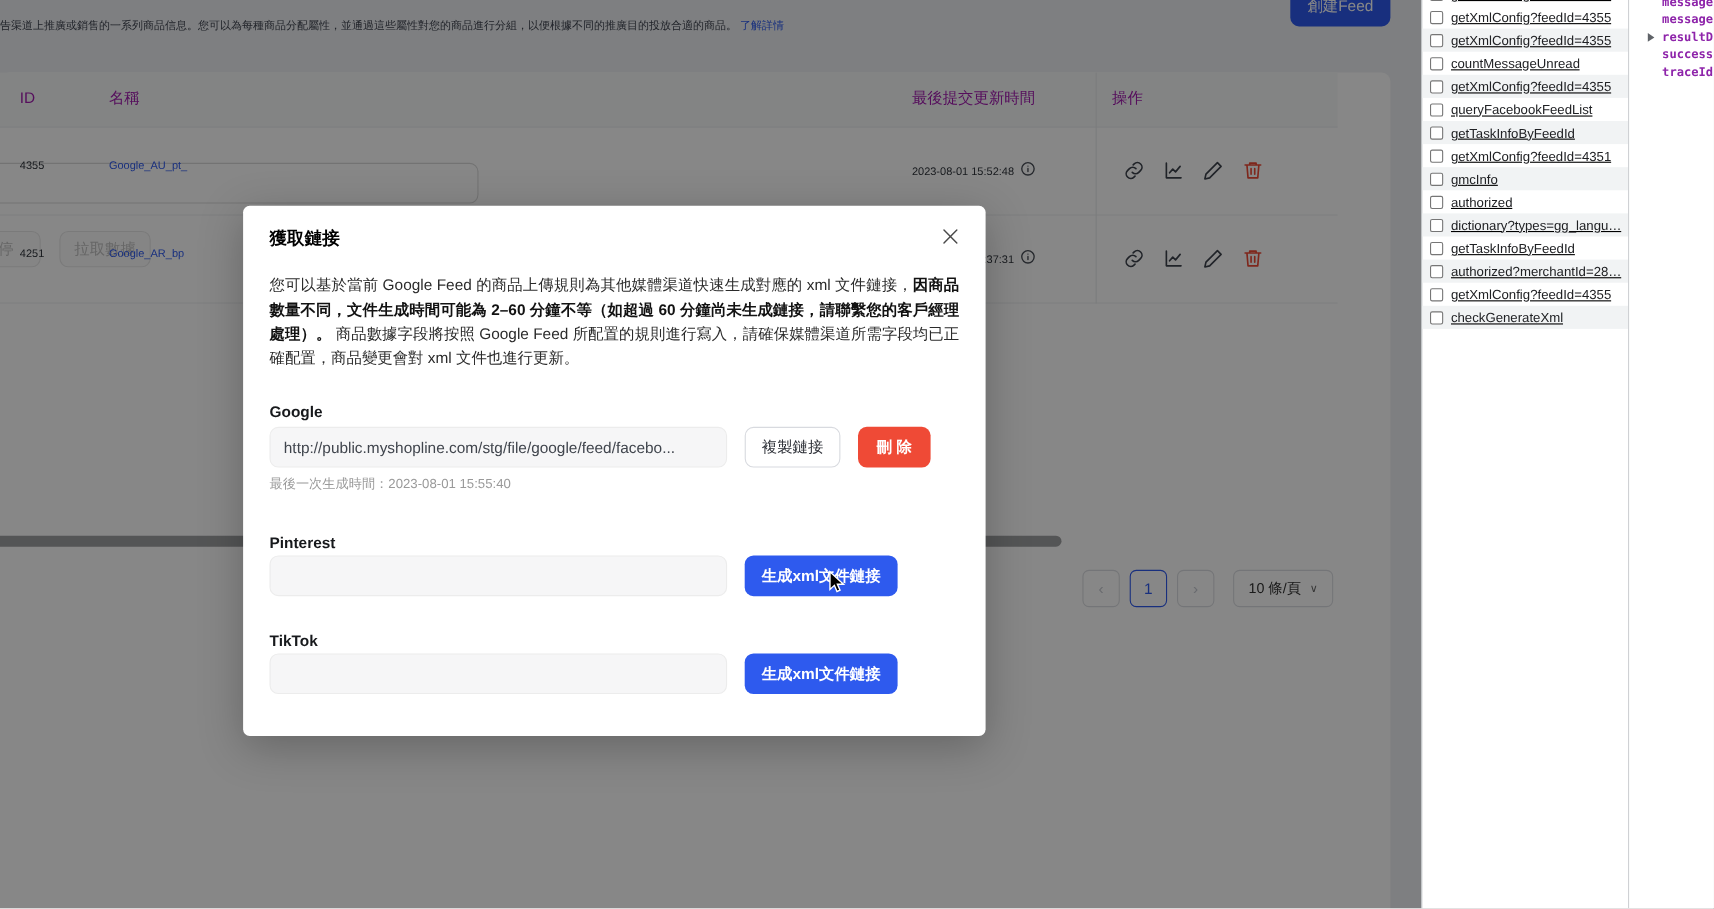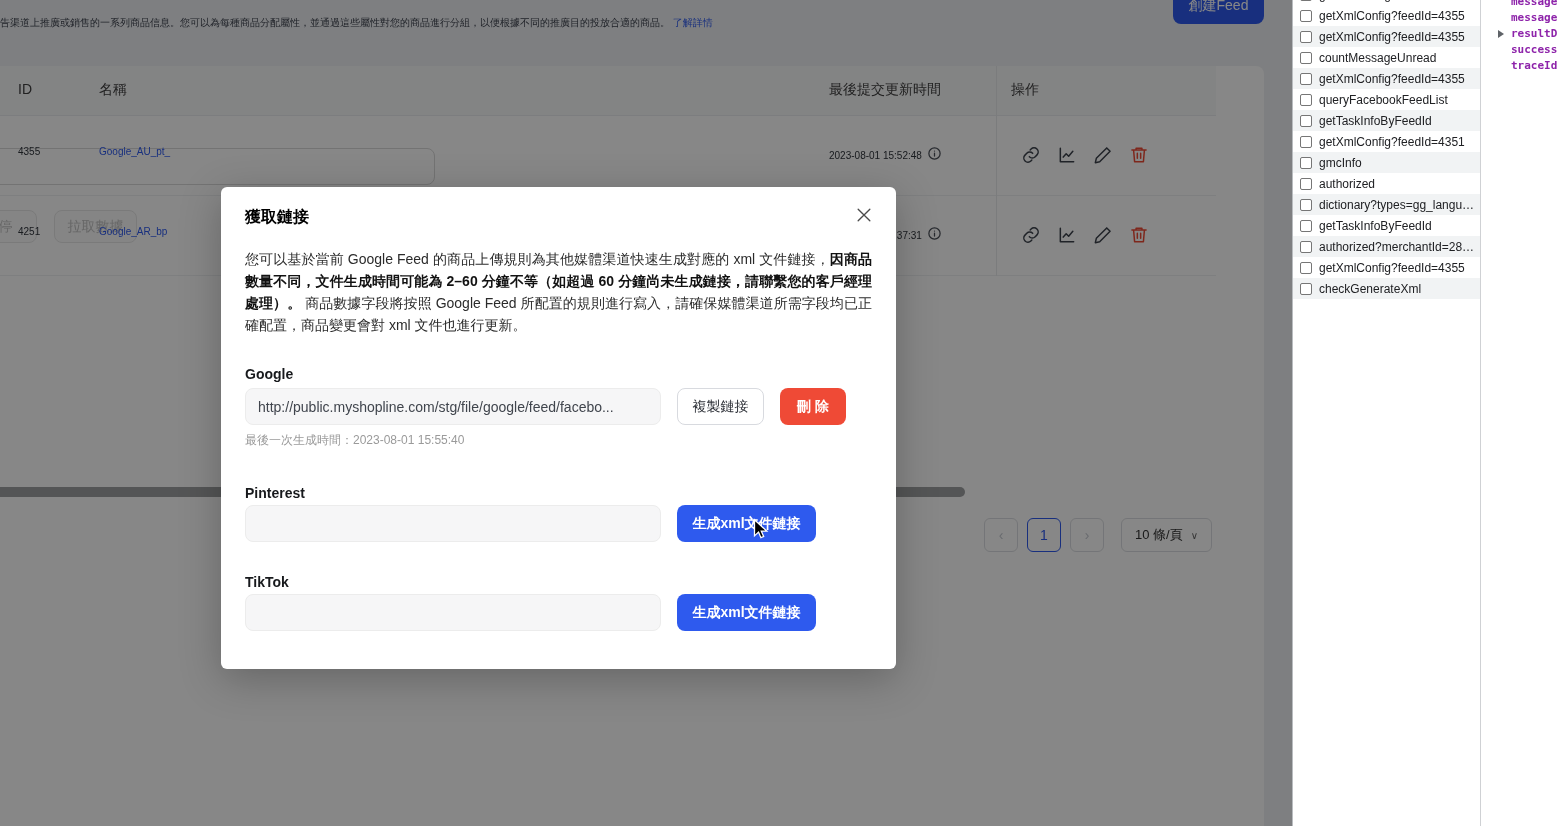--- a/index.html
+++ b/index.html
@@ -17,21 +17,21 @@
   .panel { left:0; top:66px; width:1264px; height:760px; background:#fff; border-radius:8px 8px 0 0; }
   .panel-heading { left:-21px; top:20px; font-size:20px; font-weight:600; color:#1c1f23; }
   .searchbox { left:-30px; top:82px; width:465px; height:37px; background:#fff; border:1px solid #d9d9d9; border-radius:8px; }
   .btn-ghost { height:33px; top:144px; background:#fbfbfb; border:1px solid #e7e7e7; border-radius:8px;
     color:#c2c2c2; font-size:14px; font-family:inherit; }
   .btn-pause { left:-40px; width:77px; }
   .btn-pull { left:54px; width:83px; }
 
   .table { left:24px; top:204px; width:1216px; height:210px; }
   .thead { position:absolute; left:0; top:0; width:1216px; height:50px; background:#f8f9fa; border-bottom:1px solid #ebedf0; }
-  .th { position:absolute; top:15px; font-size:14px; font-weight:500; color:#404040; white-space:nowrap; }
+  .th { position:absolute; top:15px; font-size:14px; font-weight:500; color:#a21caf; white-space:nowrap; }
   .trow { position:absolute; left:0; width:1216px; height:80px; border-bottom:1px solid #eef0f2; }
   .td { position:absolute; top:30px; font-size:10px; color:#30353c; white-space:nowrap; }
   .td-link { color:var(--accent); cursor:pointer; }
   .col-divider { position:absolute; left:996px; top:0; width:1px; height:210px; background:#e9eaec; }
   .action-icon { position:absolute; top:29px; width:20px; height:20px; color:#3d434d; cursor:pointer; }
   .action-icon svg { width:20px; height:20px; }
   .icon-danger { color:var(--danger); }
   .info-icon { display:inline-block; width:15px; height:15px; vertical-align:-2px; margin-left:5px; color:#4a4f58; }
   .info-icon svg { width:15px; height:15px; }
 
@@ -68,21 +68,21 @@
   .btn-generate { width:139px; height:37px; margin-left:16px; background:var(--accent); border:none; border-radius:8px;
     font-size:14px; font-weight:700; color:#fff; font-family:inherit; cursor:pointer; white-space:nowrap; }
   .meta { margin-top:7px; font-size:12px; color:#9a9a9a; }
 
   .cursor { left:749px; top:518px; z-index:30; pointer-events:none; }
 
   
   .devtools { position:absolute; left:1292px; top:0; width:266px; height:826px; background:#fff;
     border-left:1px solid #b9bcbf; }
   .req-list { position:absolute; left:0; top:0; width:188px; height:826px; border-right:1px solid #cfd1d4; overflow:hidden; }
-  .req-row { position:relative; height:21px; display:flex; align-items:center; cursor:pointer; }
+  .req-row { position:relative; height:21px; display:flex; align-items:center; cursor:pointer;text-decoration:underline; }
   .req-row.stripe { background:#f1f3f4; }
   .req-partial { height:5px; overflow:hidden; }
   .req-partial .req-row { transform:translateY(-16px); }
   .cb { width:12px; height:12px; border:1px solid #767676; border-radius:2px; background:#fff; margin-left:7px; flex:none; cursor:pointer; }
   .req-label { margin-left:7px; font-size:12px; color:#202124; white-space:nowrap; overflow:hidden; }
   .resp { position:absolute; left:189px; top:0; width:77px; height:826px; overflow:hidden;
     font-family:"DejaVu Sans Mono", monospace; font-size:11px;font-weight:bold; }
   .resp-line { position:relative; height:16px; line-height:16px; padding-left:29px; color:var(--devtools-key); white-space:nowrap; }
   .resp-line.cut { margin-top:-6px; }
   .resp-arrow { position:absolute; left:16px; top:4px; width:0; height:0; border-left:6px solid #5f6368;

